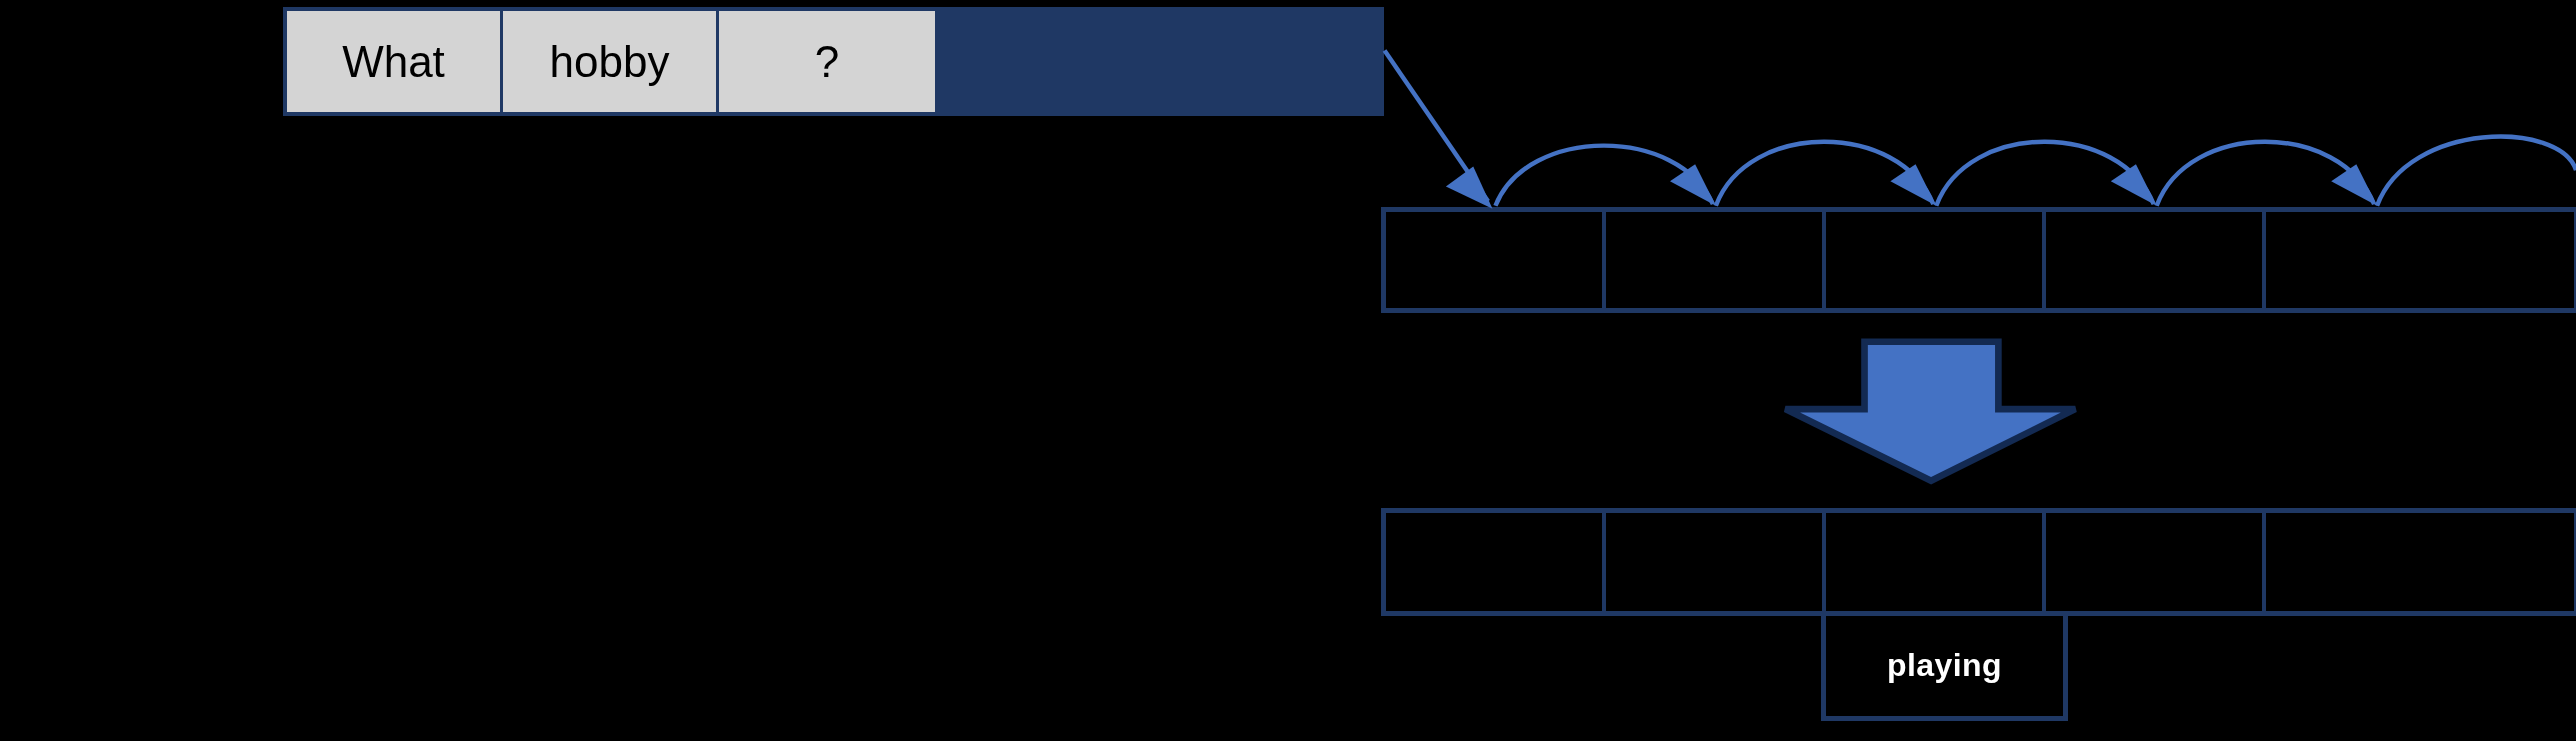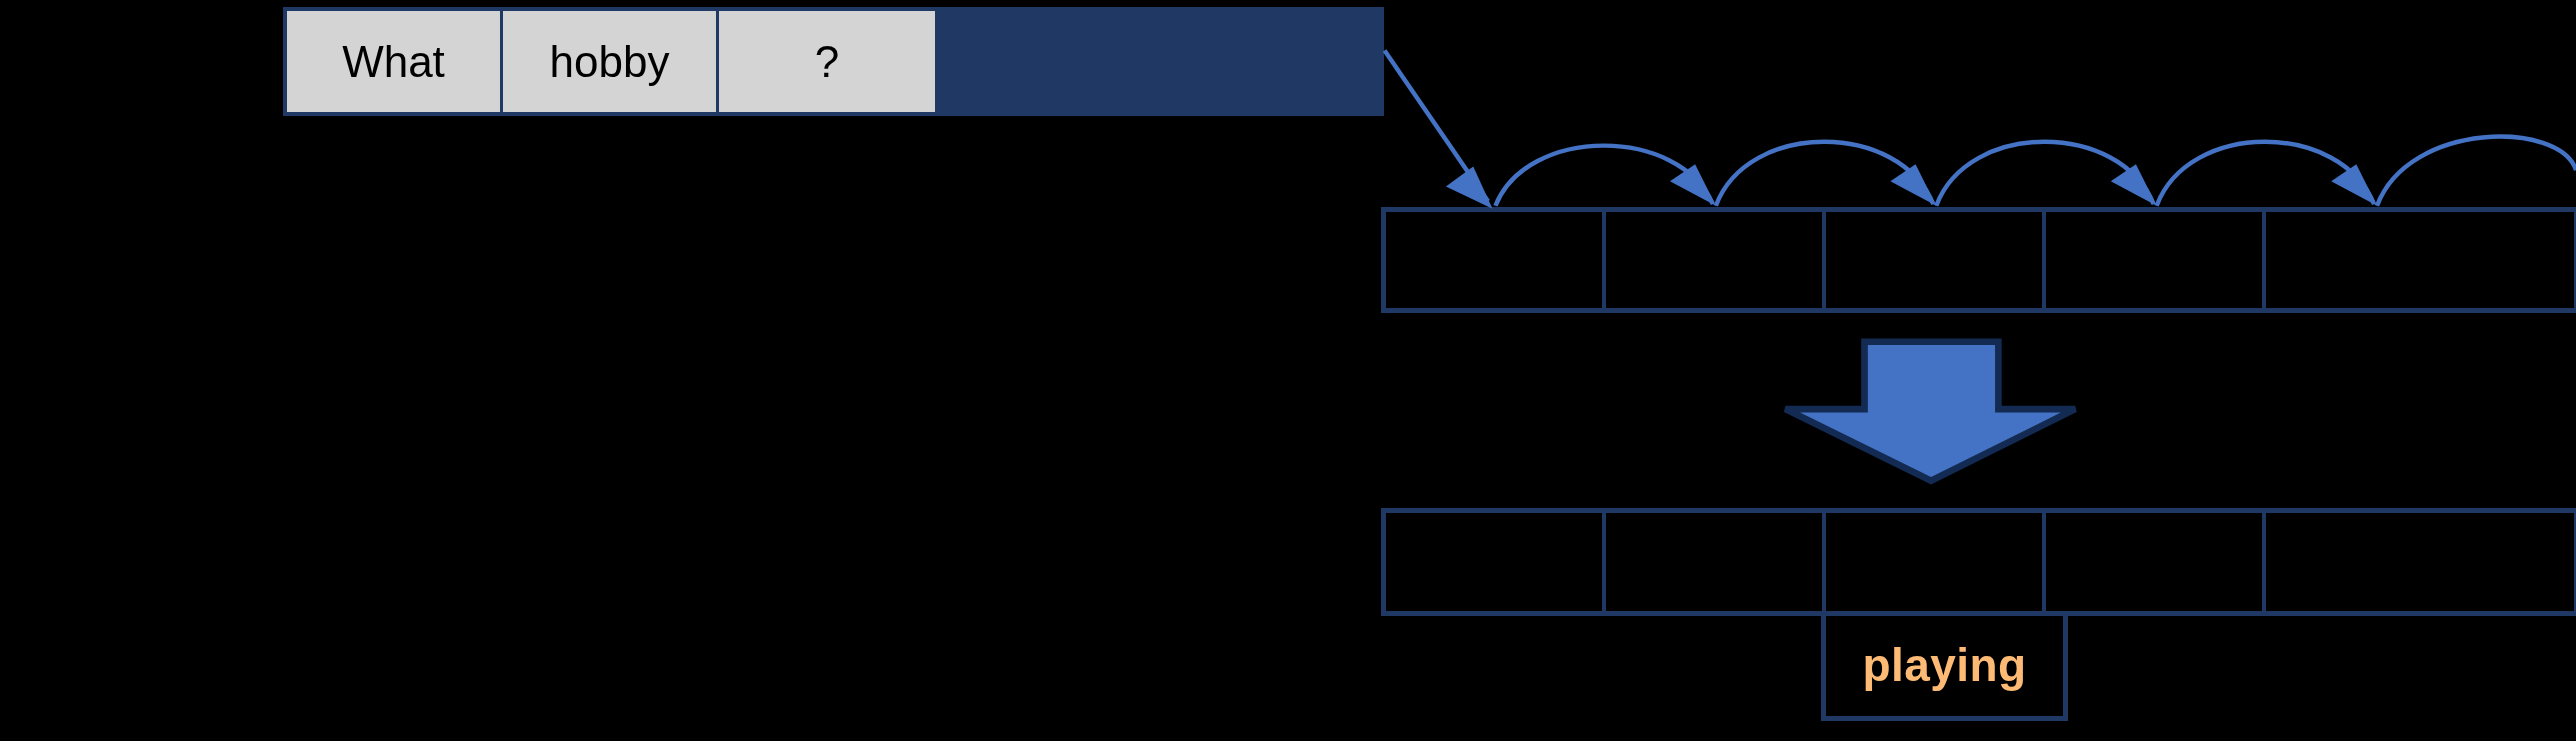--- a/index.html
+++ b/index.html
@@ -103,22 +103,22 @@
     height: 108px;
     box-sizing: border-box;
     border: 5.2px solid #1f3864;
     border-top: none;
     background: transparent;
     display: flex;
     align-items: center;
     justify-content: center;
   }
   #prediction-cell .pred-text {
-    color: #fdba74;
-    font-size: 46px;
+    color: #ffffff;
+    font-size: 32px;
     font-weight: 700;
     line-height: 1;
     letter-spacing: 0.4px;
   }
 
   
   .overlay {
     position: absolute;
     left: 0;
     top: 0;

